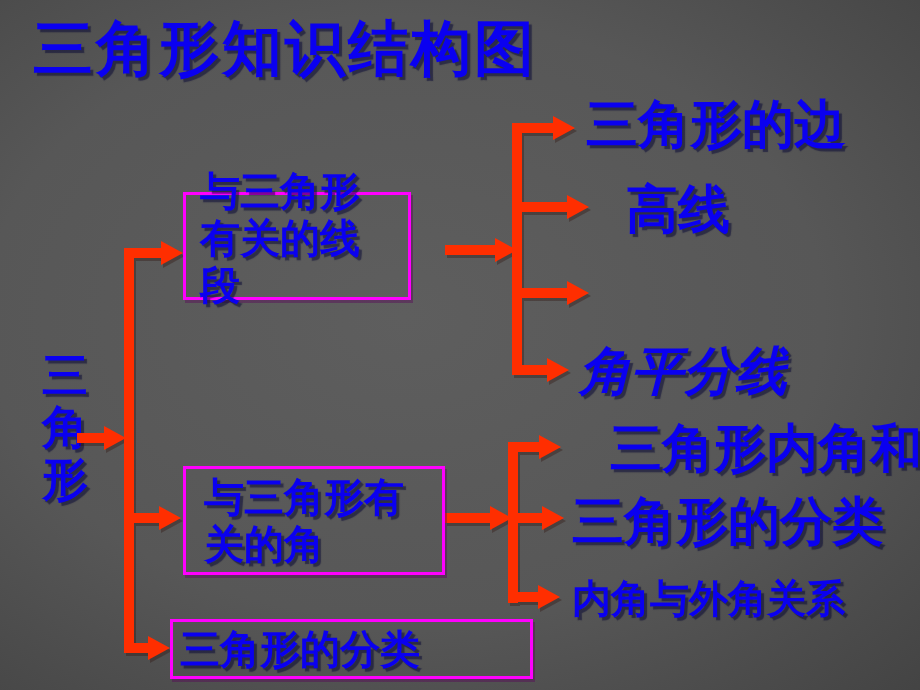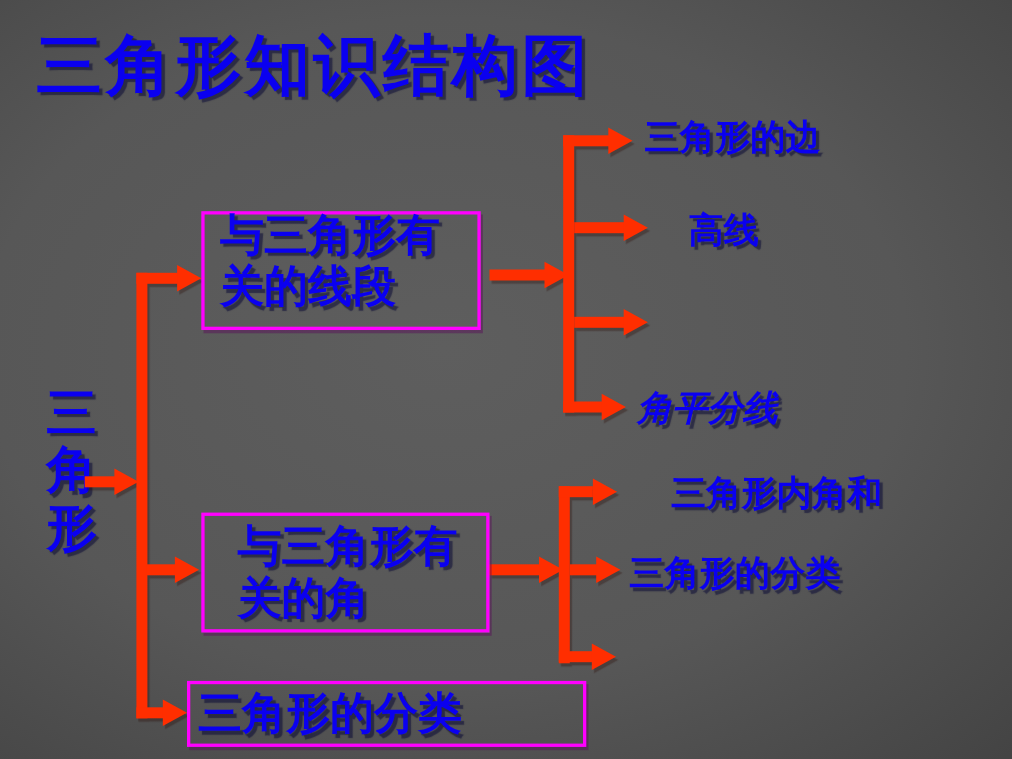--- a/index.html
+++ b/index.html
@@ -18,39 +18,39 @@
     position:relative;width:920px;height:690px;overflow:hidden;
     background:radial-gradient(120% 115% at 44% 46%,
       var(--bg-center,#5e5e5e) 0%, #575757 38%, #414141 70%, var(--bg-edge,#252525) 100%);
   }
   .blue{
     color:var(--text-blue,#0a00f0);
     font-weight:bold;
     text-shadow:3px 3px 1px rgba(2,2,50,.5);
   }
   .title{
-    position:absolute;left:33px;top:28px;margin:0;
+    position:absolute;left:33px;top:16px;margin:0;
     font-size:60px;line-height:64px;letter-spacing:3px;white-space:nowrap;
   }
   .root-label{
     position:absolute;left:20px;top:349px;width:50px;
     font-size:46px;line-height:52px;text-align:center;word-break:break-all;margin-left:20px;
   }
   .node-box{
     position:absolute;box-sizing:border-box;
     border:3px solid var(--box-border,#ff00ff);
     box-shadow:2px 3px 0 rgba(90,0,90,.4);
     display:flex;align-items:center;
     font-size:40px;line-height:47px;word-break:break-all;
   }
-  .box-segments{left:183px;top:192px;width:254px;height:108px;padding:0 22px 16px 14px;}
-  .box-angles  {left:183px;top:466px;width:262px;height:109px;padding:0 22px 0 30px;}
+  .box-segments{left:183px;top:192px;width:228px;height:108px;padding:0 22px 16px 14px;}
+  .box-angles  {left:183px;top:466px;width:262px;height:109px;padding:0 22px 0 18px;}
   .box-class   {left:170px;top:619px;width:363px;height:60px;padding:0 8px 0 7px;}
   .leaf{
-    position:absolute;font-size:32px;line-height:46px;white-space:nowrap;
+    position:absolute;font-size:52px;line-height:46px;white-space:nowrap;
   }
   .connectors{position:absolute;inset:0;filter:drop-shadow(2px 3px 0 rgba(40,8,0,.3));}
   .cl{position:absolute;background:var(--arrow,#ff2e00);}
   .ah{
     position:absolute;width:0;height:0;
     border-top:12px solid transparent;border-bottom:12px solid transparent;
     border-left:22px solid var(--arrow,#ff2e00);
   }
 </style>
 </head>
@@ -115,14 +115,15 @@
 
   <div class="node-box box-class blue">
     <span>三角形的分类</span>
   </div>
 
   <div class="leaf blue" style="left:586px;top:101px;">三角形的边</div>
   <div class="leaf blue" style="left:586px;top:186px;margin-left:40px;">高线</div>
   <div class="leaf blue" style="left:579px;top:348px;font-style:italic;">角平分线</div>
   <div class="leaf blue" style="left:571px;top:425px;margin-left:39px;">三角形内角和</div>
   <div class="leaf blue" style="left:572px;top:498px;">三角形的分类</div>
+  <div class="leaf blue" style="left:572px;top:576px;font-size:39px;">内角与外角关系</div>
 
 </div>
 
 </body></html>

